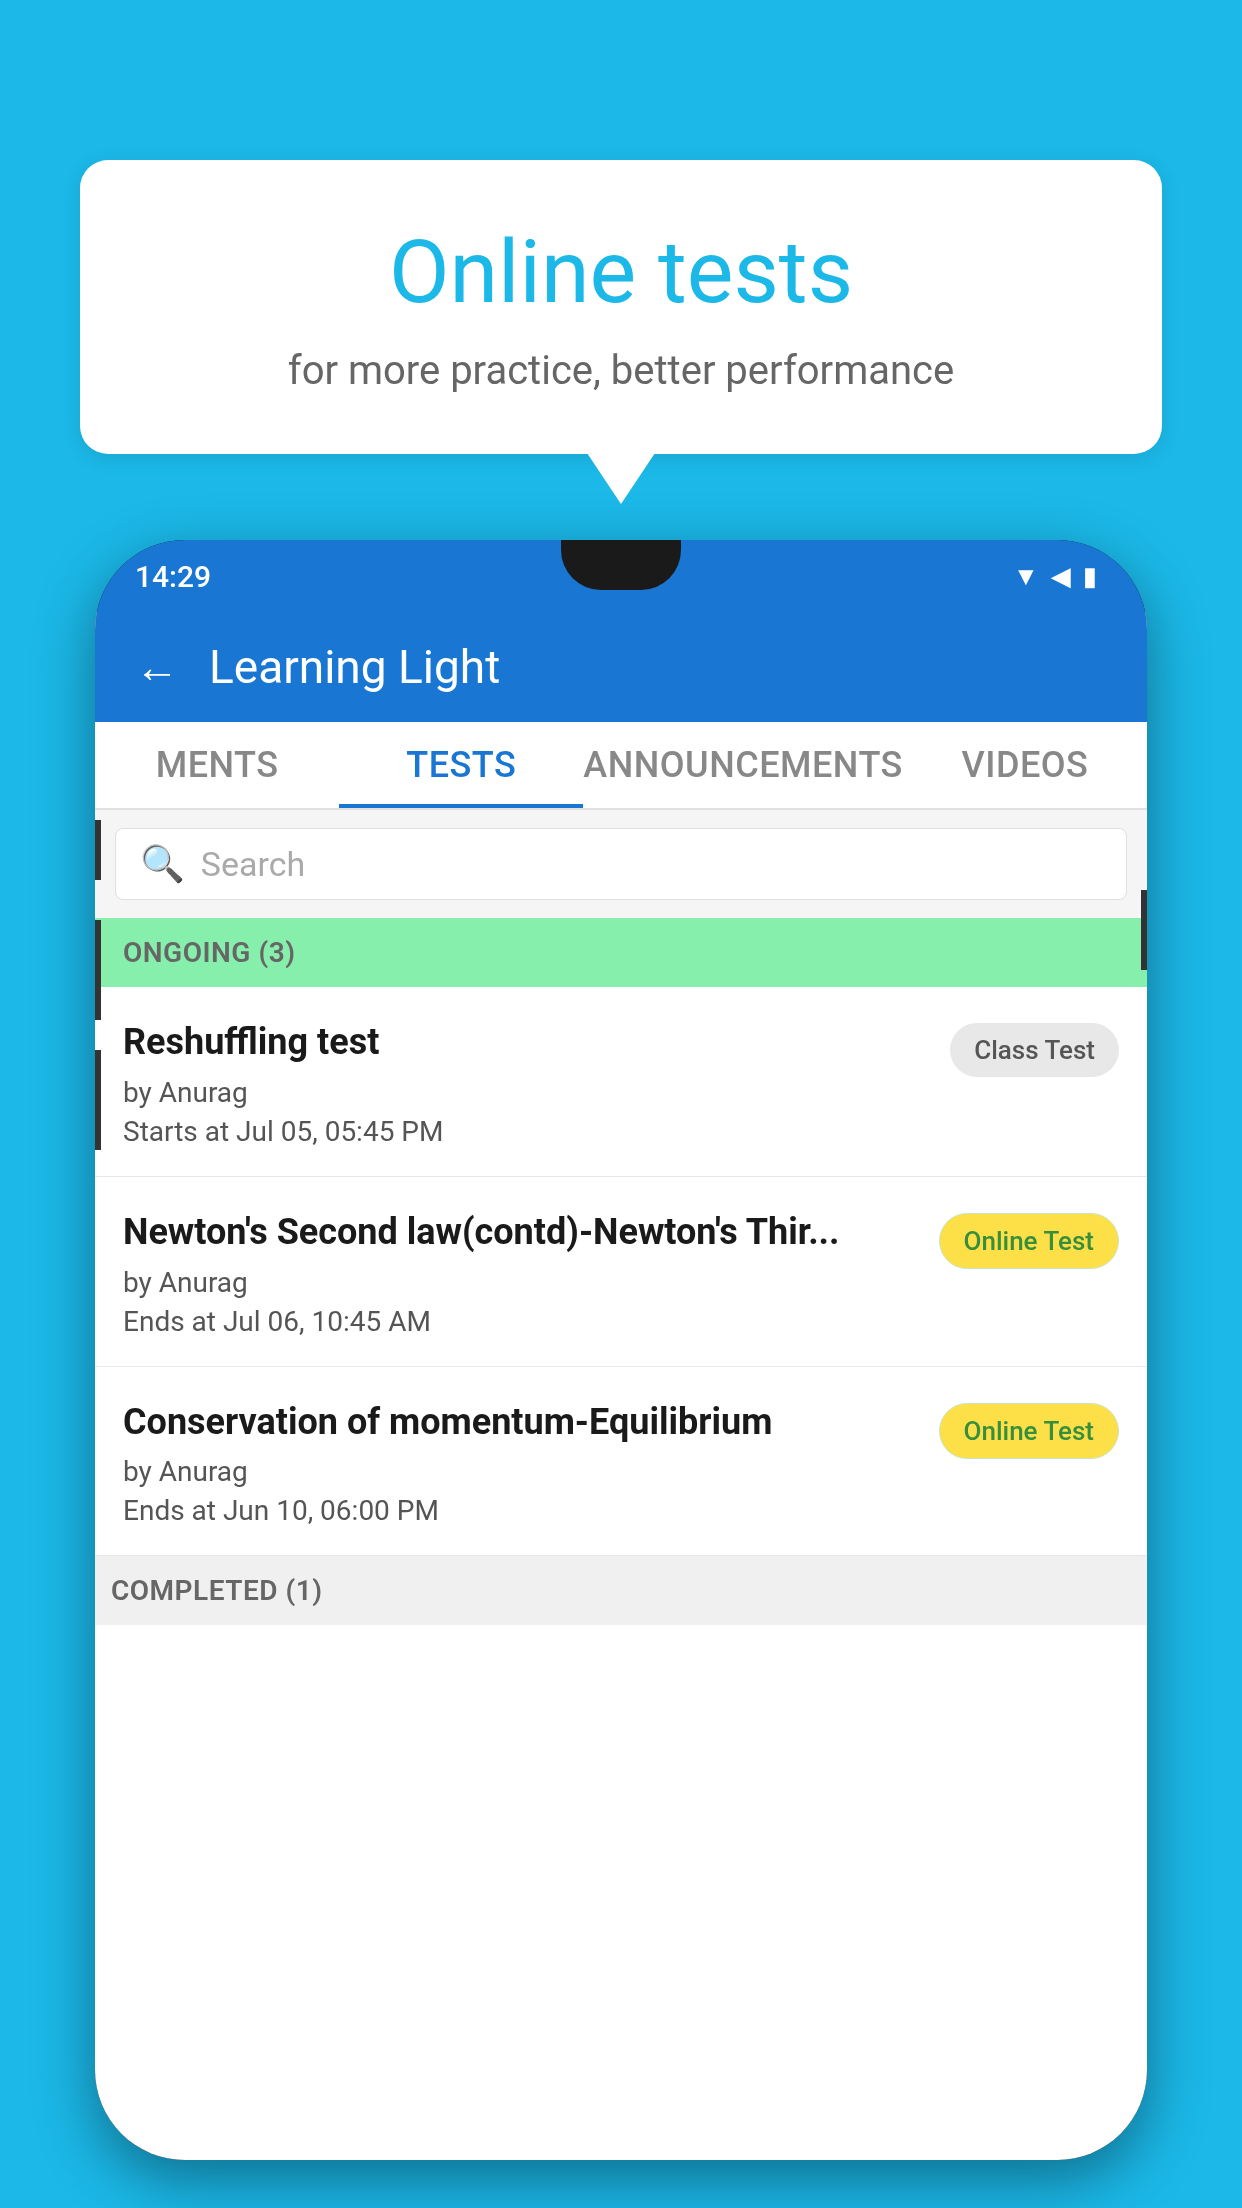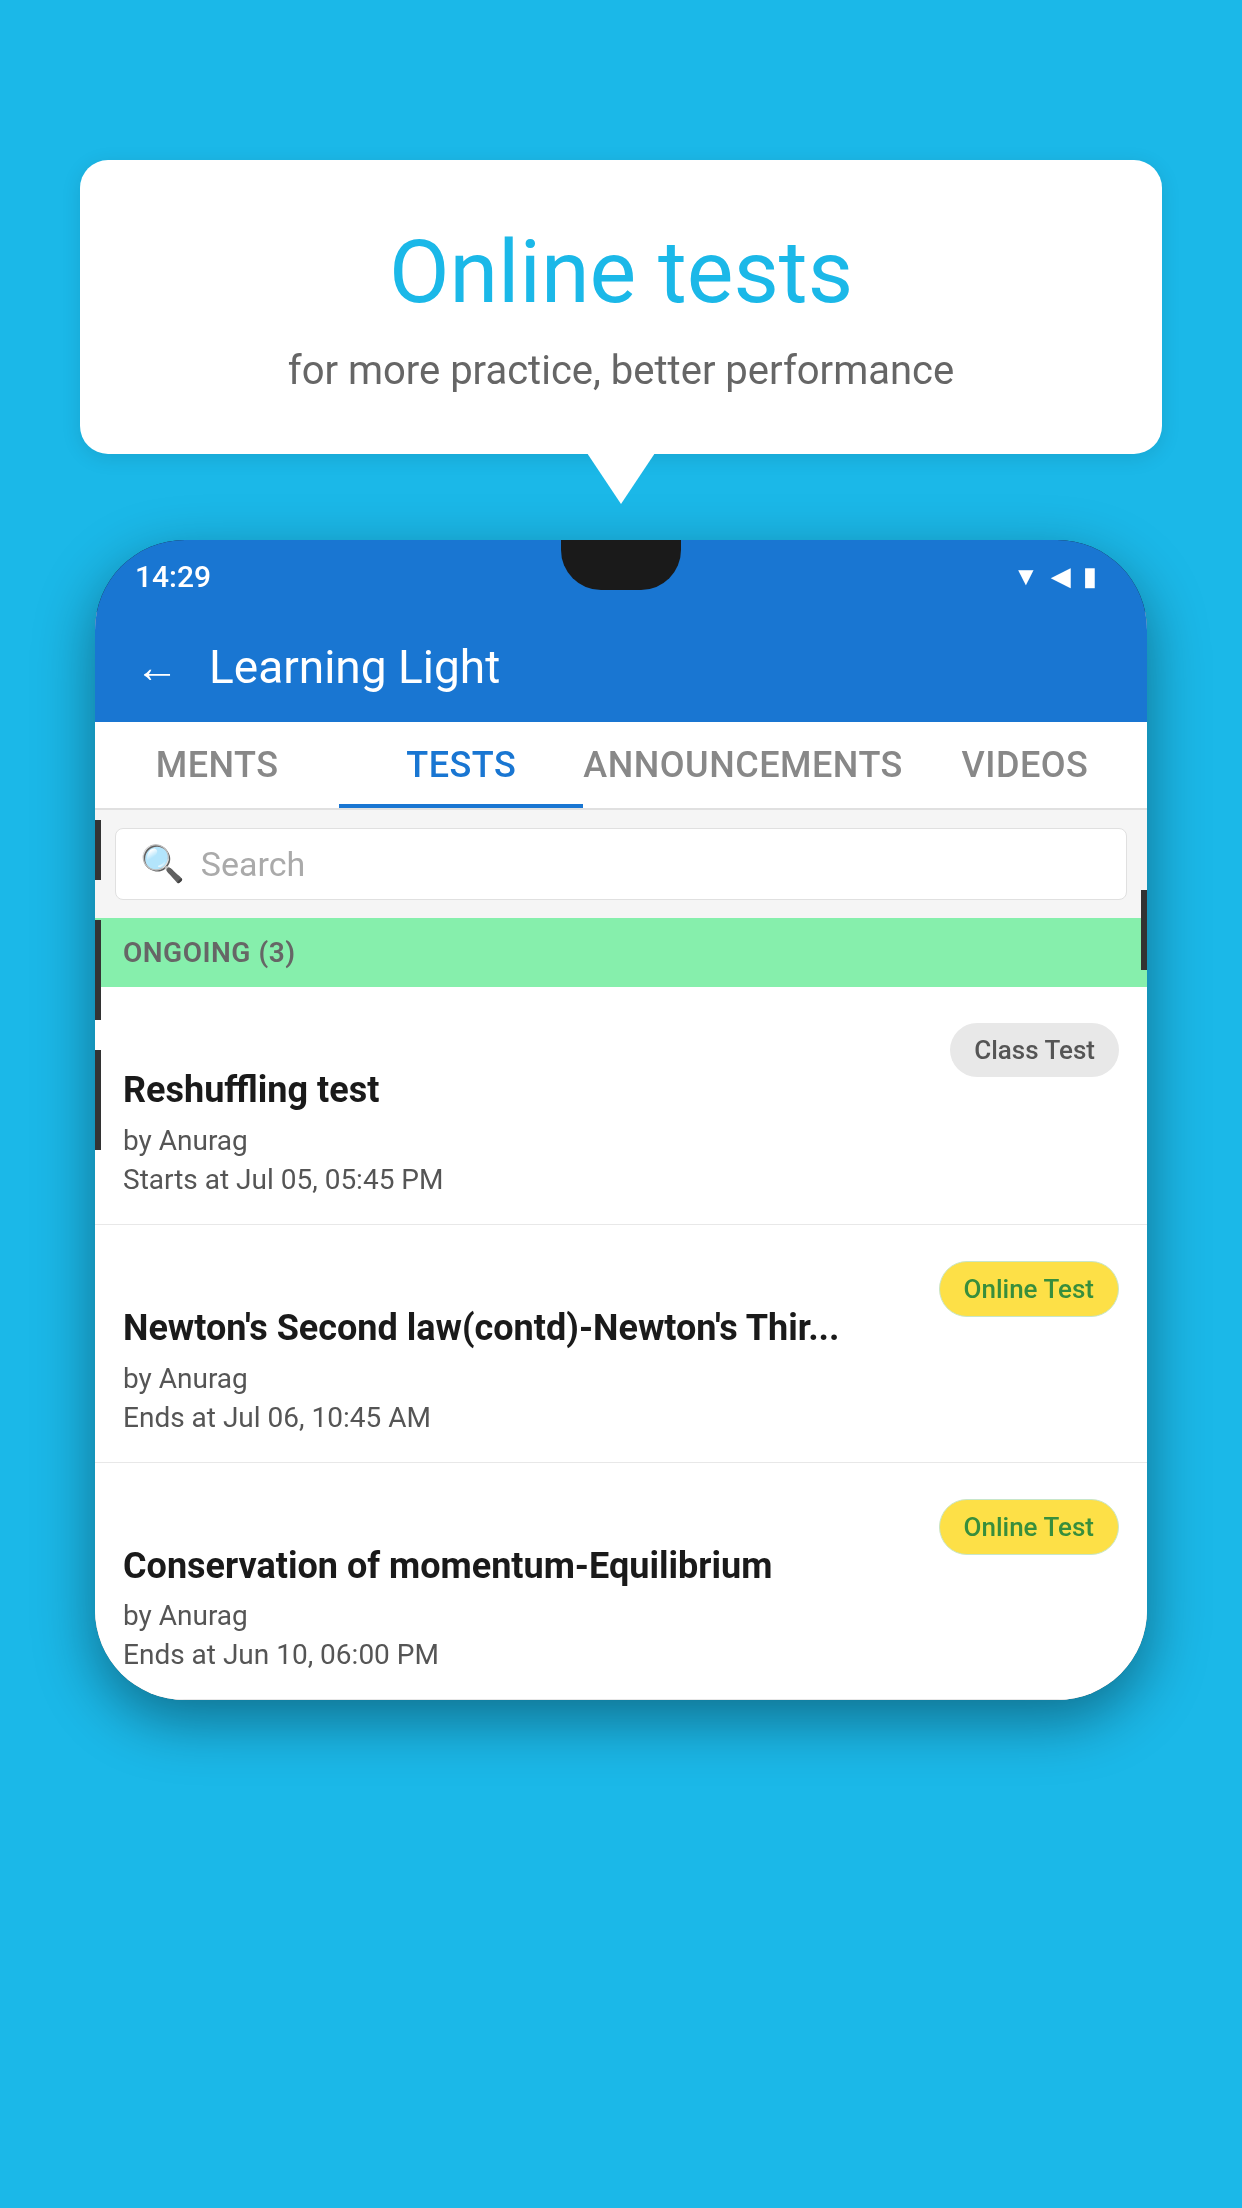--- a/index.html
+++ b/index.html
@@ -61,21 +61,21 @@
     .phone-container {
       position: absolute;
       top: 540px;
       left: 95px;
       right: 95px;
       bottom: 0;
     }
 
     .phone-frame {
       width: 100%;
-      height: 1160px;
+      height: 1620px;
       background: #1a1a1a;
       border-radius: 90px;
       padding: 0;
       position: relative;
       box-shadow: 0 20px 60px rgba(0,0,0,0.4);
       overflow: hidden;
     }
 
     
     .phone-status-bar {
@@ -230,21 +230,20 @@
       border-bottom: 1px solid #e8e8e8;
       display: flex;
       align-items: flex-start;
       justify-content: space-between;
       min-height: 160px;
     }
 
     .test-info {
       flex: 1;
       padding-right: 20px;
-      margin-top: 48px;
     }
 
     .test-name {
       font-size: 36px;
       font-weight: 700;
       color: #1a1a1a;
       margin-bottom: 10px;
       line-height: 1.3;
     }
 

